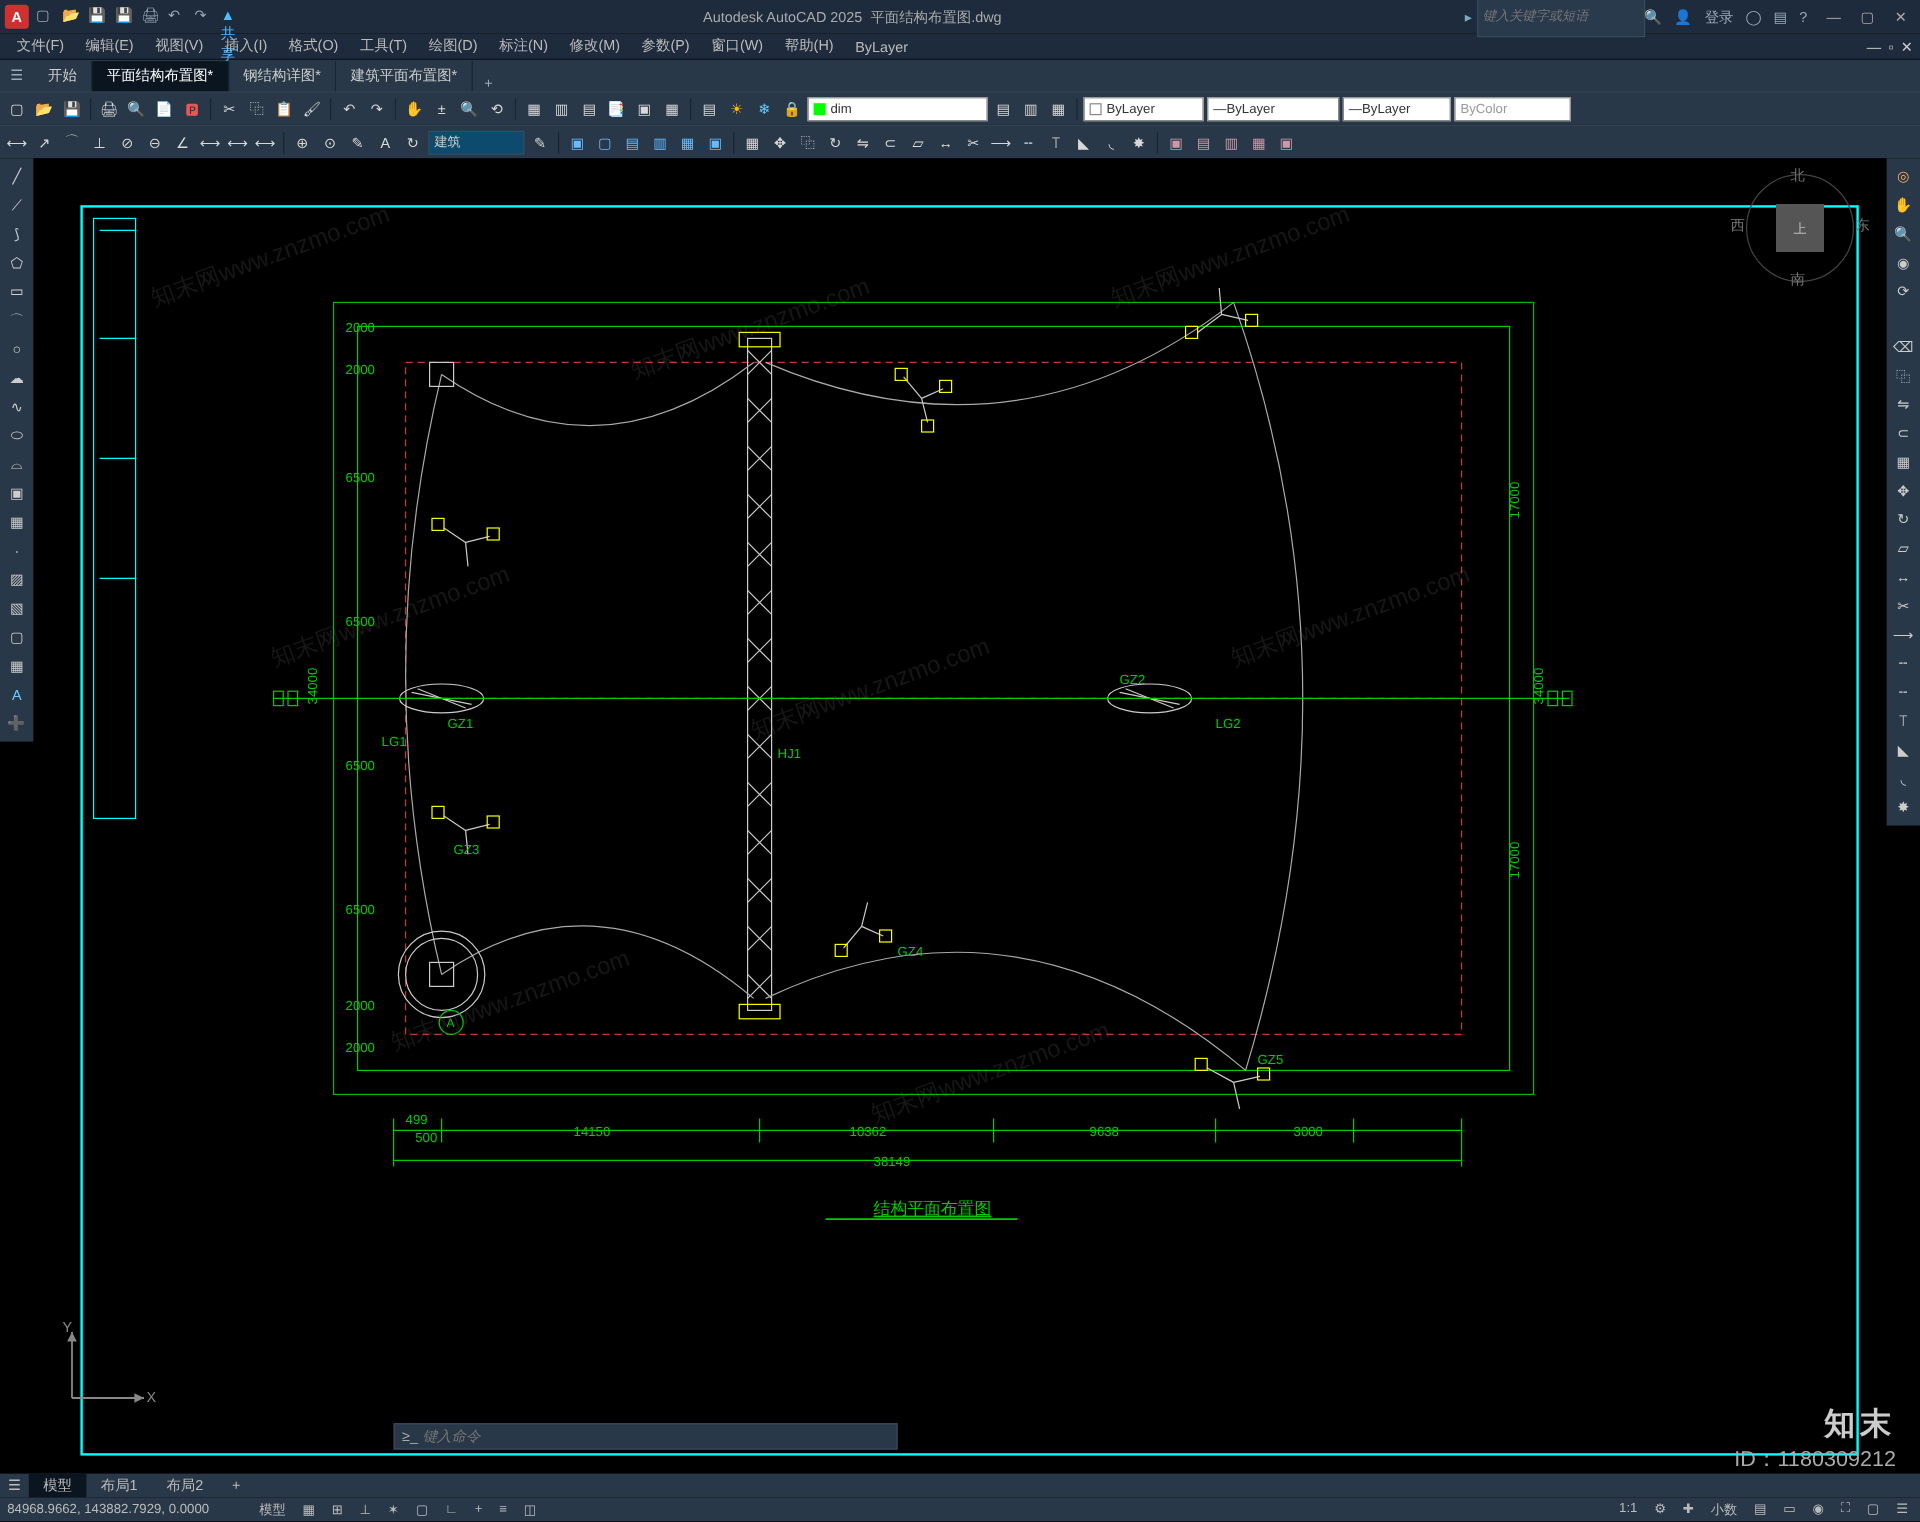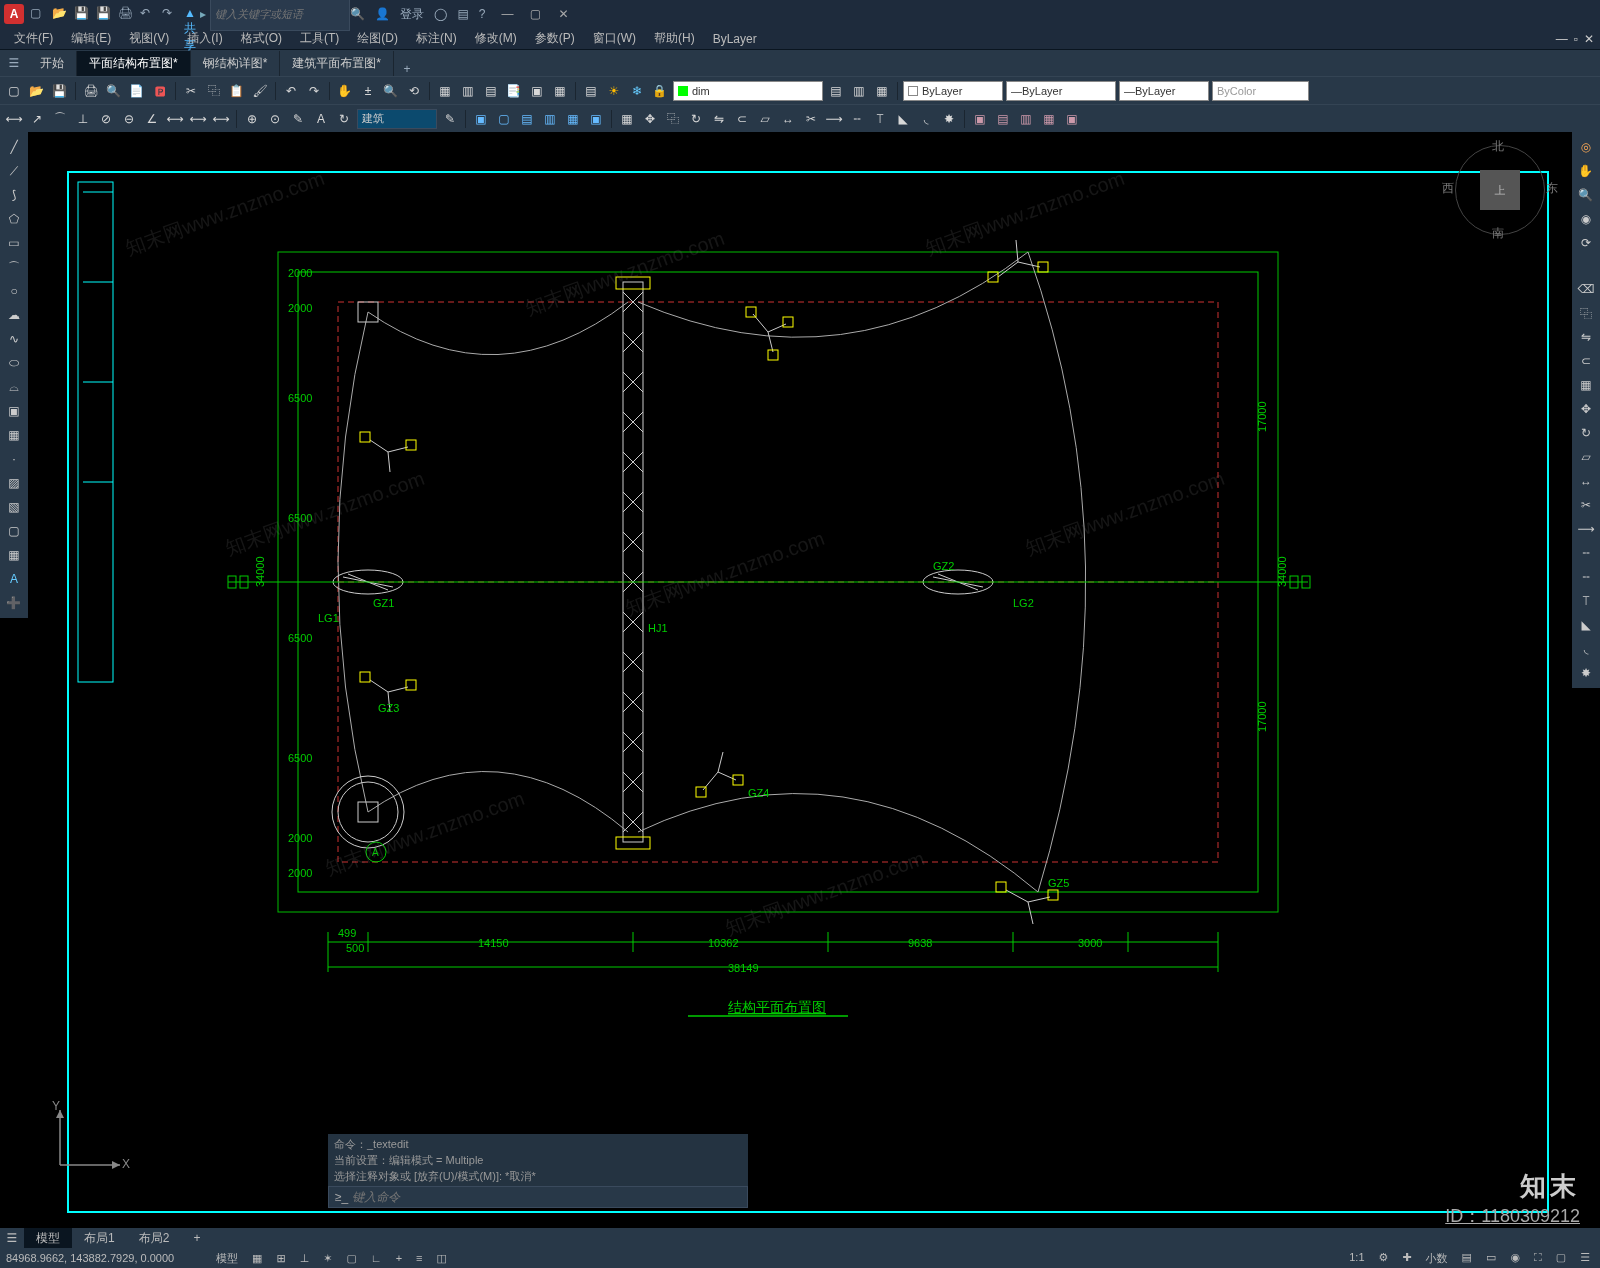--- a/index.html
+++ b/index.html
@@ -71,38 +71,41 @@
 
 
 .statusbar { position: absolute; left: 0; right: 0; bottom: 0; height: 20px; background: #283848; display: flex; align-items: center; color: #bbb; font-size: 11px; padding: 0 6px; gap: 6px; }
 .statusbar .coords { min-width: 200px; }
 .statusbar .sright { margin-left: auto; display: flex; gap: 6px; }
 .statusbar .sbtn { padding: 0 4px; cursor: pointer; }
 
 
 .watermark { position: absolute; right: 20px; bottom: 40px; text-align: right; color: #ccc; }
 .watermark .big { font-size: 26px; font-weight: 700; letter-spacing: 4px; }
-.watermark .id { font-size: 18px; color: #aaa; text-decoration: underline; }
+.watermark .id { font-size: 18px; color: #aaa; }
 
 .wm-diag { position: absolute; color: rgba(120,120,120,0.18); font-size: 20px; transform: rotate(-20deg); pointer-events: none; }
 </style>
 </head>
 <body>
 
 <div class="titlebar">
   <div class="logo">A</div>
   <div class="qat">
     <span class="ic">▢</span>
     <span class="ic">📂</span>
     <span class="ic">💾</span>
     <span class="ic">💾</span>
     <span class="ic">🖨</span>
     <span class="ic">↶</span>
     <span class="ic">↷</span>
     <span class="ic" style="color:#5bf">▲ 共享</span>
+  </div>
+  <div class="app-title">
+    <span>Autodesk AutoCAD 2025</span>&nbsp;&nbsp;<span>平面结构布置图.dwg</span>
   </div>
   <span style="color:#7ab;margin-right:4px">▸</span>
   <input class="search" placeholder="键入关键字或短语" style="">
   <div class="right">
     <span>🔍</span>
     <span>👤</span>
     <span>登录</span>
     <span>◯</span>
     <span>▤</span>
     <span>?</span>
@@ -451,25 +454,20 @@
     <line x1="10" y1="60" x2="70" y2="60" stroke="#888" stroke-width="1.5"></line>
     <line x1="10" y1="60" x2="10" y2="5" stroke="#888" stroke-width="1.5"></line>
     <polygon points="70,60 62,56 62,64" fill="#888"></polygon>
     <polygon points="10,5 6,13 14,13" fill="#888"></polygon>
   </svg>
   <span style="position:absolute;left:72px;top:52px">X</span>
   <span style="position:absolute;left:2px;top:-6px">Y</span>
 </div>
 
 <div class="cmdarea">
-  <div class="cmdhistory">
-    <div>命令：_textedit</div>
-    <div>当前设置：编辑模式 = Multiple</div>
-    <div>选择注释对象或 [放弃(U)/模式(M)]: *取消*</div>
-  </div>
   <div class="cmdline">
     <span class="pr">≥_</span>
     <input placeholder="键入命令" style="">
   </div>
 </div>
 
 <div class="layouttabs">
   <div class="hamburger">☰</div>
   <div class="ltab active">模型</div>
   <div class="ltab">布局1</div>

